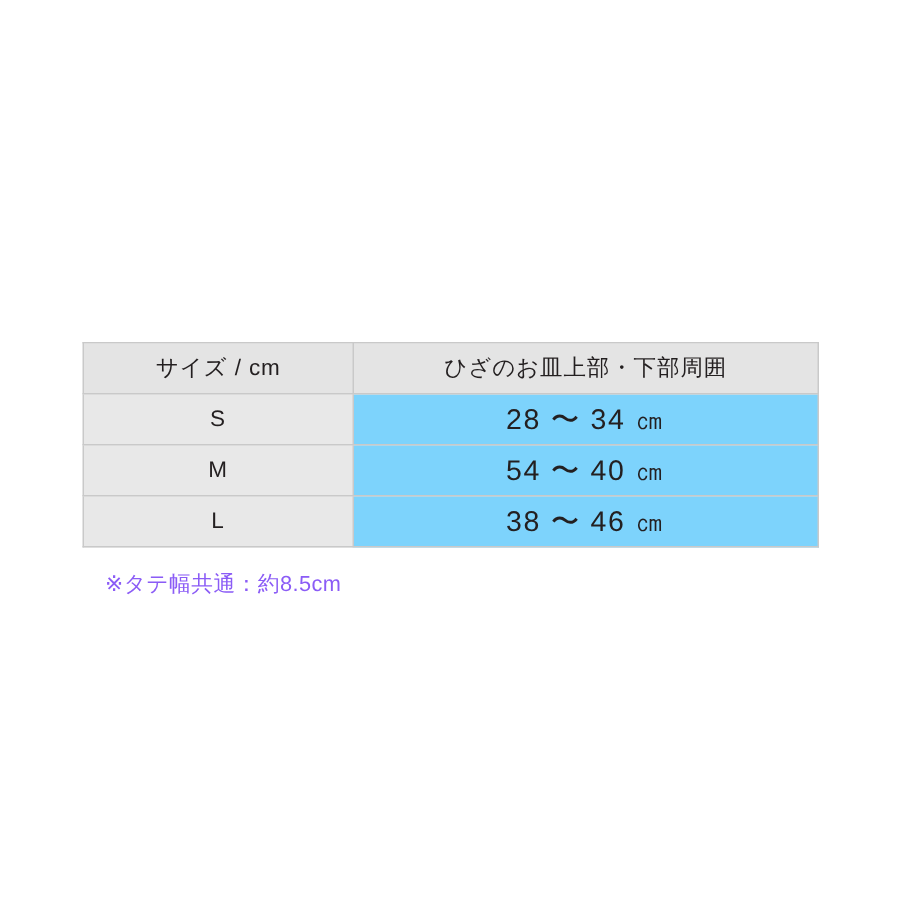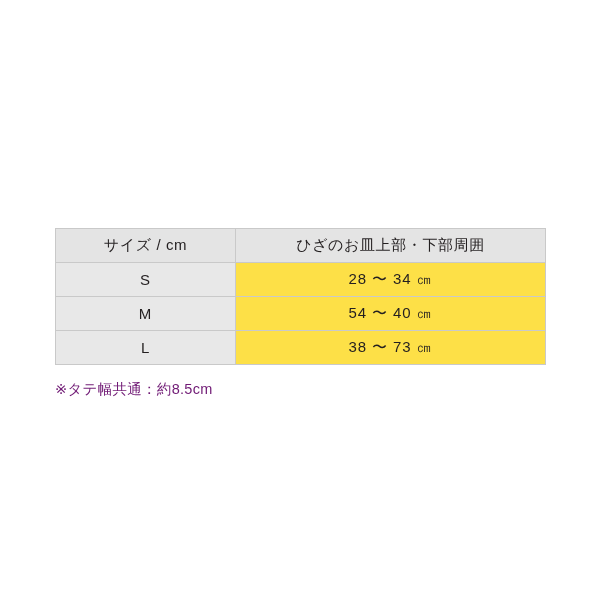--- a/index.html
+++ b/index.html
@@ -51,30 +51,30 @@
     font-size: 15px;
     color: #231f20;
     letter-spacing: 0.06em;
   }
   tbody td.label-cell {
     background: #e8e8e8;
     font-size: 15px;
     letter-spacing: 0.06em;
   }
   tbody td.value-cell {
-    background: #fde047;
-    font-size: 15px;
+    background: #7dd3fc;
+    font-size: 19px;
     letter-spacing: 0.06em;
   }
   .note {
     position: absolute;
-    left: 55px;
+    left: 70px;
     top: 380px;
     font-size: 14.5px;
-    color: #701a75;
+    color: #8b5cf6;
     letter-spacing: 0.02em;
     white-space: nowrap;
   }
 </style>
 </head>
 <body>
 
 <div class="page">
 
   <div class="size-table-wrap">
@@ -93,21 +93,21 @@
         <tr>
           <td class="label-cell">S</td>
           <td class="value-cell">28 〜 34 ㎝</td>
         </tr>
         <tr>
           <td class="label-cell">M</td>
           <td class="value-cell">54 〜 40 ㎝</td>
         </tr>
         <tr>
           <td class="label-cell">L</td>
-          <td class="value-cell">38 〜 73 ㎝</td>
+          <td class="value-cell">38 〜 46 ㎝</td>
         </tr>
       </tbody>
     </table>
   </div>
 
   <div class="note">※タテ幅共通：約8.5cm</div>
 
 </div>
 
 </body></html>

